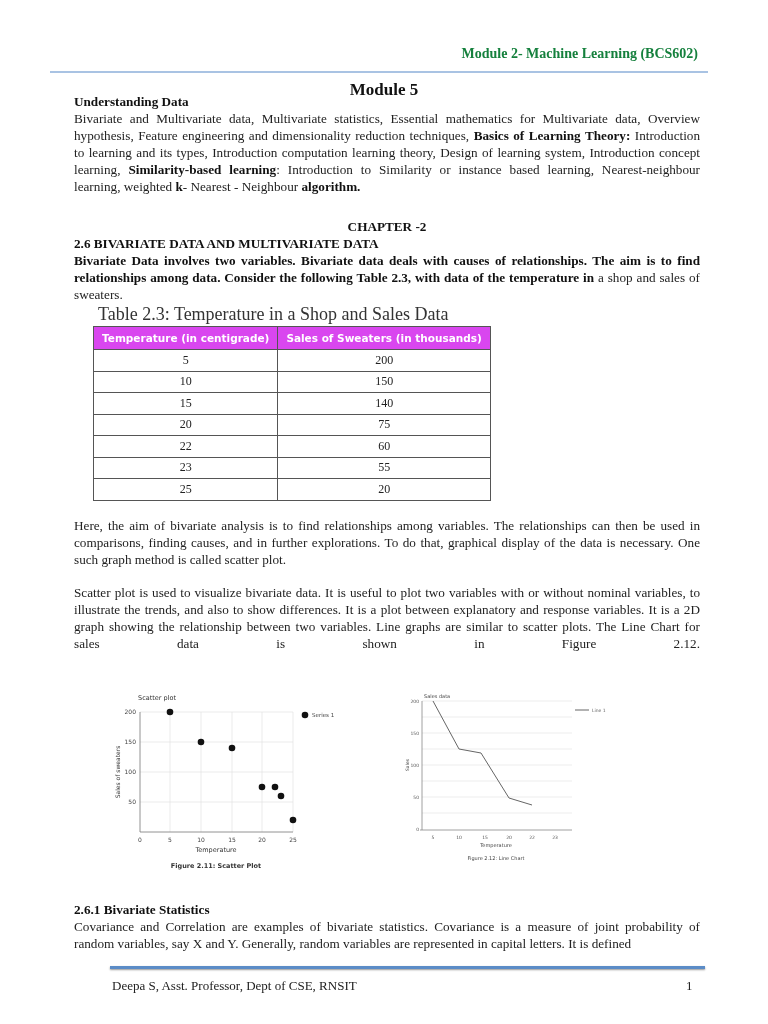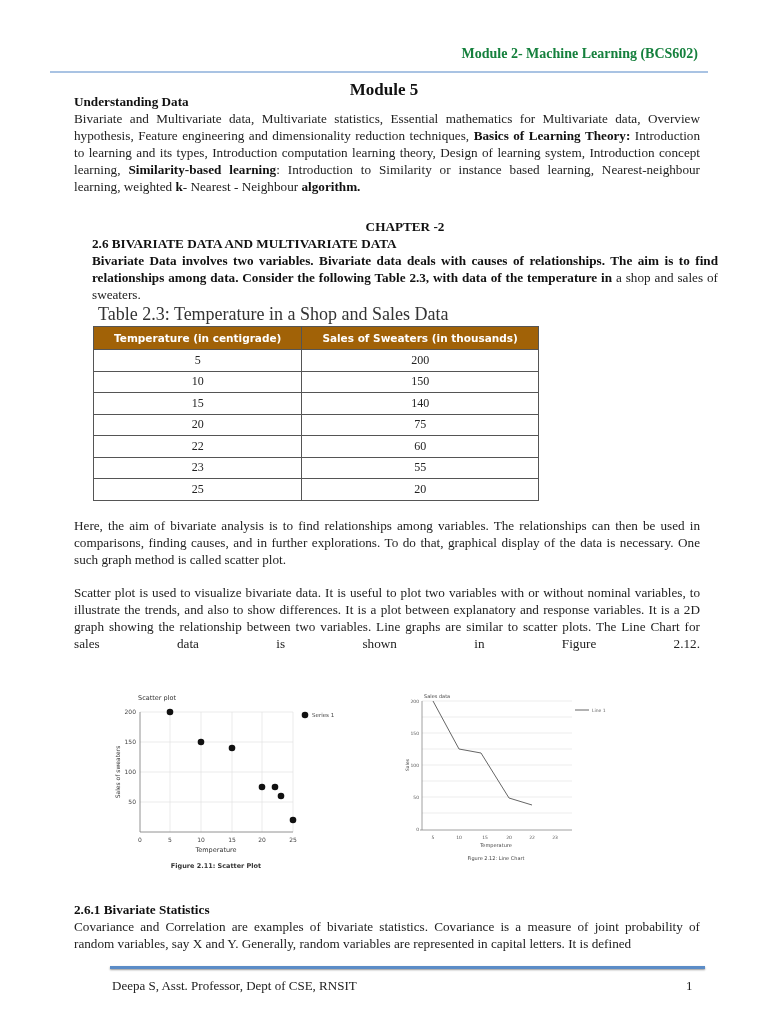--- a/index.html
+++ b/index.html
@@ -8,42 +8,42 @@
   .abs { position:absolute; }
   .header-title { right:70px; top:46px; font-size:14px; font-weight:bold; color:#15803d; }
   .header-rule { left:50px; top:71px; width:658px; height:2px; background:#a9c3e3; }
   .page-title { left:0; width:768px; top:80px; text-align:center; font-size:17px; font-weight:bold; color:#111; }
   .para { left:74px; width:626px; font-size:13.2px; line-height:17px; text-align:justify; }
   .para b { color:#111; }
   .section-h { font-weight:bold; font-size:13.2px; color:#111; }
   .center { text-align:center; }
   .table-caption { left:98px; top:304px; font-family:Liberation Serif, serif; font-size:18px; color:#333; }
   table.data { position:absolute; left:93px; top:326px; width:388px; border-collapse:collapse; font-size:12px; }
-  table.data th { background:#a16207; color:#fff; font-family:"DejaVu Sans", sans-serif; font-weight:bold;
-                  font-size:10.5px; height:22px; border:1px solid #555; padding:0 20px; white-space:nowrap; }
+  table.data th { background:#d946ef; color:#fff; font-family:"DejaVu Sans", sans-serif; font-weight:bold;
+                  font-size:10.5px; height:22px; border:1px solid #555; padding:0 8px; white-space:nowrap; }
   table.data td { border:1px solid #555; height:20.5px; text-align:center; color:#222; padding:0; }
   .footer-rule { left:110px; top:966px; width:595px; height:3px; background:#5b8cc7; box-shadow:0 1px 2px #999; }
   .footer-left { left:112px; top:978px; font-size:13px; color:#222; }
   .footer-right { left:686px; top:978px; font-size:13px; color:#222; }
   svg text { font-family:"DejaVu Sans", sans-serif; }
 </style>
 </head>
 <body>
 
 <div class="abs header-title">Module 2- Machine Learning (BCS602)</div>
 <div class="abs header-rule"></div>
 
 <div class="abs page-title">Module 5</div>
 
 <div class="abs para" style="top:93px;">
   <div class="section-h">Understanding Data</div>
   <div><span>Bivariate and Multivariate data, Multivariate statistics, Essential mathematics for Multivariate data, Overview hypothesis, Feature engineering and dimensionality reduction techniques, </span><b>Basics of Learning Theory:</b><span> Introduction to learning and its types, Introduction computation learning theory, Design of learning system, Introduction concept learning, </span><b>Similarity-based learning</b><span>: Introduction to Similarity or instance based learning, Nearest-neighbour learning, weighted </span><b>k</b><span>- Nearest - Neighbour </span><b>algorithm.</b></div>
 </div>
 
-<div class="abs para" style="top:218px;margin-left:18px;">
+<div class="abs para" style="top:218px;">
   <div class="section-h center">CHAPTER -2</div>
   <div class="section-h">2.6  BIVARIATE DATA AND MULTIVARIATE DATA</div>
   <div><b>Bivariate Data involves two variables. Bivariate data deals with causes of relationships. The aim is to find relationships among data. Consider the following Table 2.3, with data of the temperature in</b><span> a shop and sales of sweaters.</span></div>
 </div>
 
 <div class="abs table-caption">Table 2.3:  Temperature in a Shop and Sales Data</div>
 <table class="data">
   <thead>
     <tr>
       <th>Temperature (in centigrade)</th>

